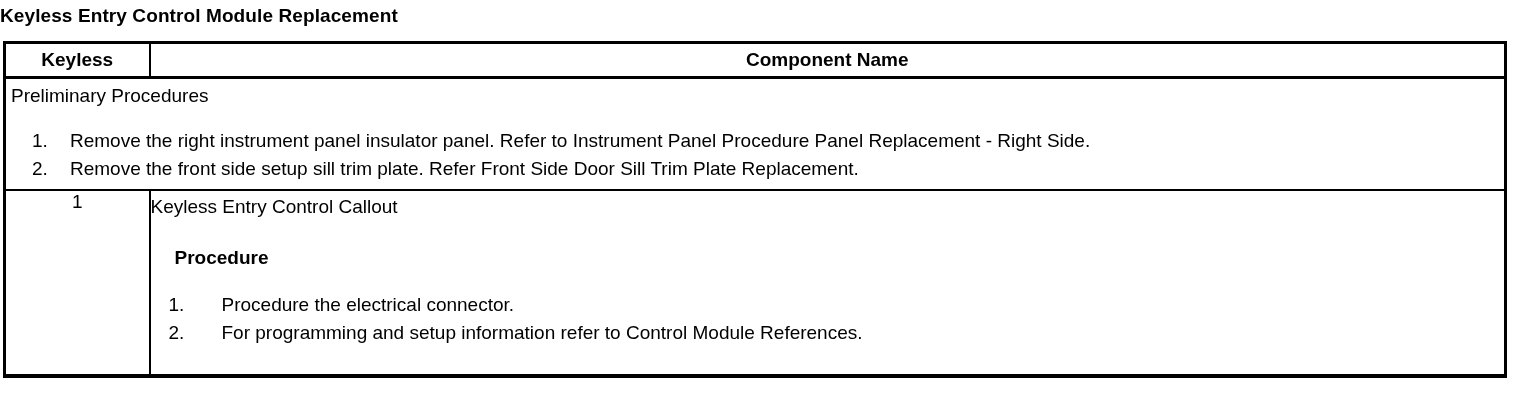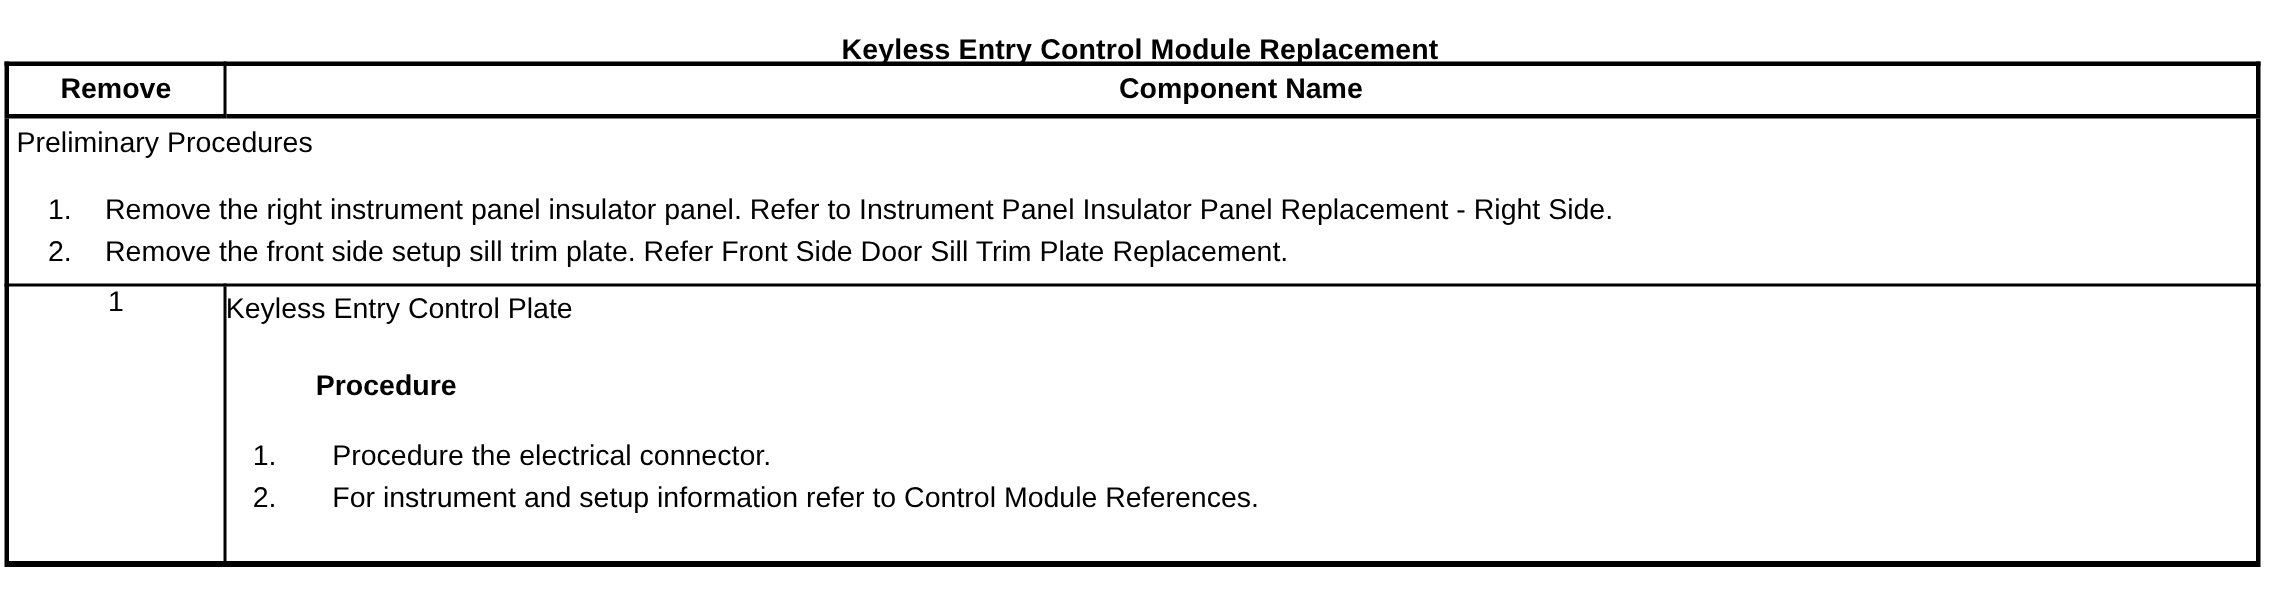--- a/index.html
+++ b/index.html
@@ -16,26 +16,26 @@
   }
 
   .page {
     position: relative;
     width: 1520px;
     height: 410px;
   }
 
   
   .doc-title {
-    text-align: center;
+    text-align: left;
     font-size: 19px;
     font-weight: bold;
     letter-spacing: 0.1px;
     line-height: 1;
-    padding-top: 24px;
+    padding-top: 6px;
     padding-bottom: 0;
     margin: 0;
   }
 
   
   .proc-table {
     position: absolute;
     left: 3px;
     top: 41px;
     width: 1504px;
@@ -119,21 +119,21 @@
     padding-top: 4px;
   }
   .comp-name {
     font-size: 19px;
     line-height: 1.4;
     padding-top: 3px;
   }
   .proc-head {
     font-size: 19px;
     font-weight: bold;
-    padding-left: 60px;
+    padding-left: 24px;
     padding-top: 26px;
   }
   .proc-list {
     list-style: none;
     margin: 0;
     padding: 0;
     padding-top: 22px;
   }
   .proc-list li {
     font-size: 19px;
@@ -157,53 +157,53 @@
   <div class="doc-title">Keyless Entry Control Module Replacement</div>
 
   <table class="proc-table frame">
     <colgroup>
       <col style="width:145px">
       <col>
     </colgroup>
     <tbody>
 
       <tr class="hdr-row">
-        <td class="hdr-callout">Remove</td>
+        <td class="hdr-callout">Keyless</td>
         <td class="hdr-component">Component Name</td>
       </tr>
 
       <tr class="prelim-row">
         <td colspan="2">
           <div class="prelim-head">Preliminary Procedures</div>
           <ol class="prelim-list">
             <li>
               <span class="num">1.</span>
-              <span>Remove the right instrument panel insulator panel. Refer to Instrument Panel Insulator Panel Replacement - Right Side.</span>
+              <span>Remove the right instrument panel insulator panel. Refer to Instrument Panel Procedure Panel Replacement - Right Side.</span>
             </li>
             <li>
               <span class="num">2.</span>
               <span>Remove the front side setup sill trim plate. Refer Front Side Door Sill Trim Plate Replacement.</span>
             </li>
           </ol>
         </td>
       </tr>
 
       <tr class="main-row">
         <td class="main-callout">1</td>
         <td class="main-component">
-          <div class="comp-name">Keyless Entry Control Plate</div>
+          <div class="comp-name">Keyless Entry Control Callout</div>
           <div class="proc-head">Procedure</div>
           <ol class="proc-list">
             <li>
               <span class="num">1.</span>
               <span>Procedure the electrical connector.</span>
             </li>
             <li>
               <span class="num">2.</span>
-              <span>For instrument and setup information refer to Control Module References.</span>
+              <span>For programming and setup information refer to Control Module References.</span>
             </li>
           </ol>
         </td>
       </tr>
 
     </tbody>
   </table>
 
 </div>
 

